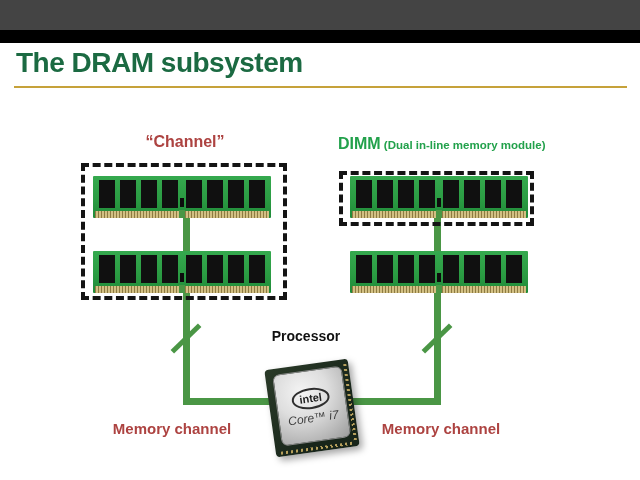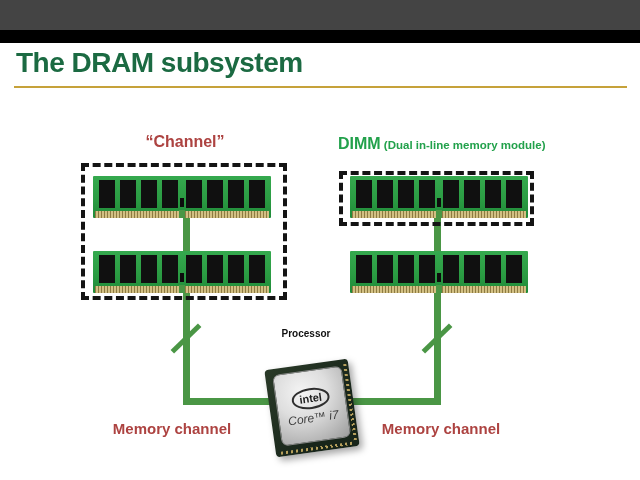--- a/index.html
+++ b/index.html
@@ -20,21 +20,21 @@
   .rule.top  { left:14px; top:43px;  width:613px; }
   .rule.bot  { left:12px; top:440px; width:615px; }
 
   .lbl { position:absolute; font-weight:bold; text-align:center; }
   .lbl.red   { color:var(--label-red,#ad4341); }
   .lbl.green { color:var(--label-green,#22a14b); text-align:left; }
   .lbl.black { color:#111; }
   .channel-lbl { left:95px;  top:90px;  width:180px; font-size:16px; }
   .dimm-lbl    { left:338px; top:92px;  width:290px; font-size:16px; }
   .dimm-lbl .sub { font-size:11.5px; }
-  .proc-lbl    { left:254px; top:285px; width:104px; font-size:10px; }
+  .proc-lbl    { left:254px; top:285px; width:104px; font-size:14px; }
   .mem-lbl-l   { left:94px;  top:377px; width:156px; font-size:15px; }
   .mem-lbl-r   { left:363px; top:377px; width:156px; font-size:15px; }
 
   .dash-box { position:absolute; border:4px dashed #141414; z-index:4; }
   .dash-box.left  { left:81px;  top:120px; width:206px; height:137px; }
   .dash-box.right { left:339px; top:128px; width:195px; height:55px; }
 
   .gline { position:absolute; background:var(--line-green,#4a9645); z-index:1; }
   .vline { width:7px; height:188px; top:174px; }
   .vline.l { left:183px; } .vline.r { left:434px; }

